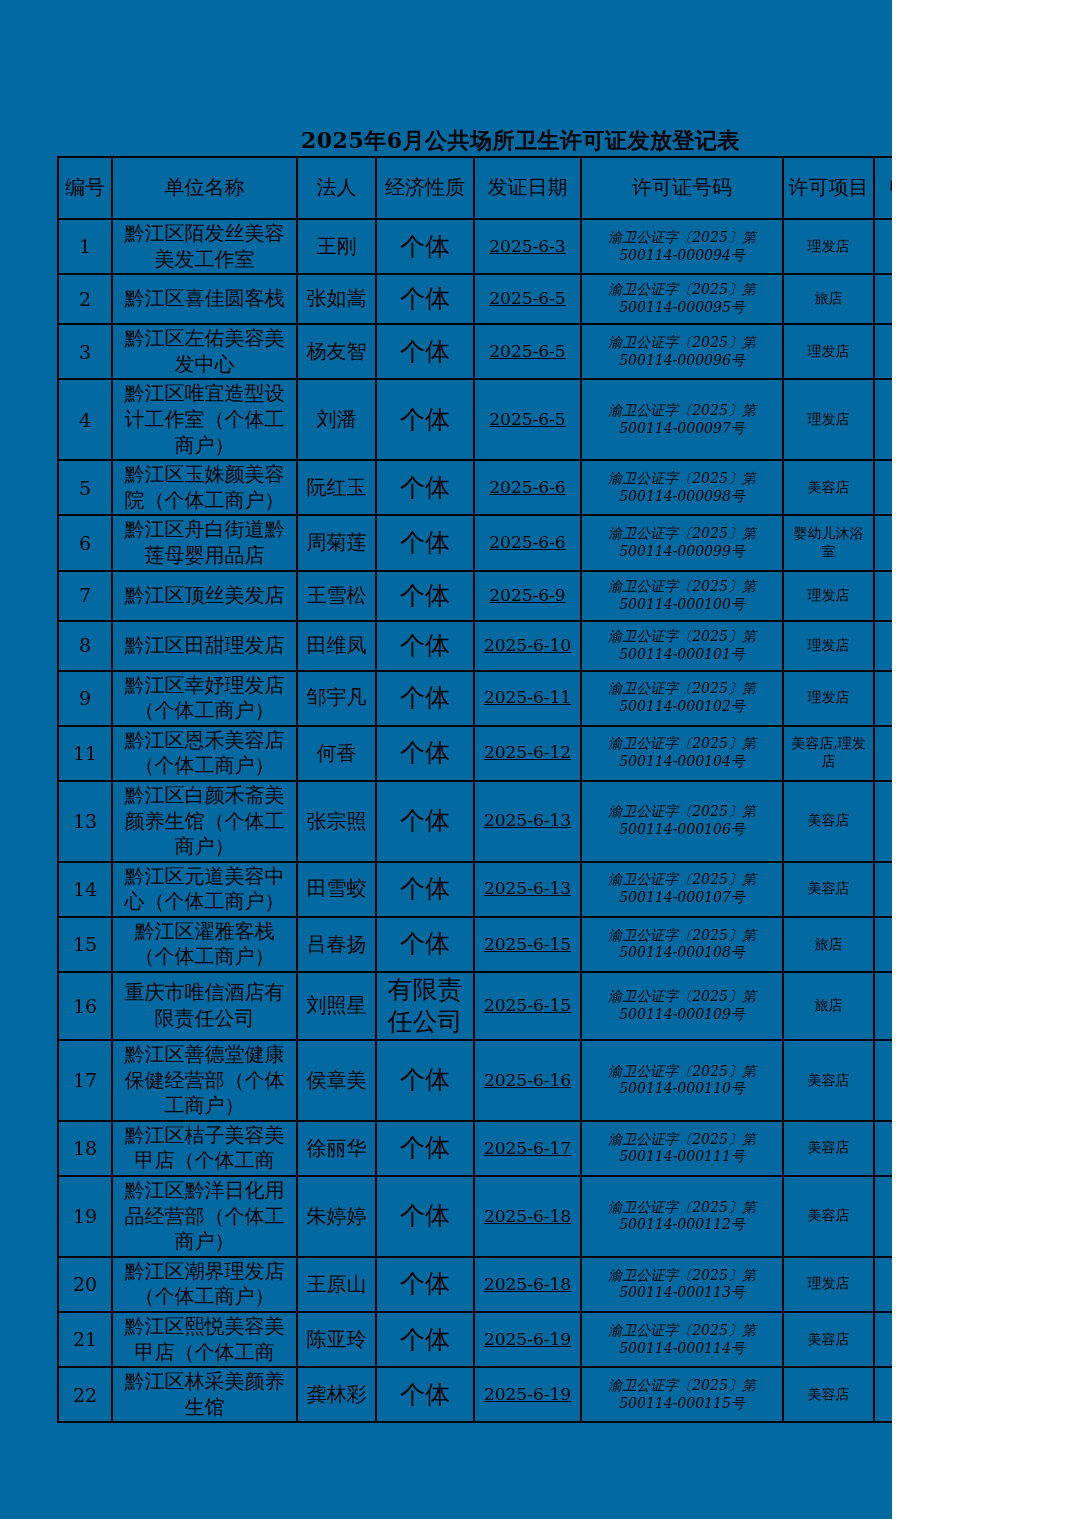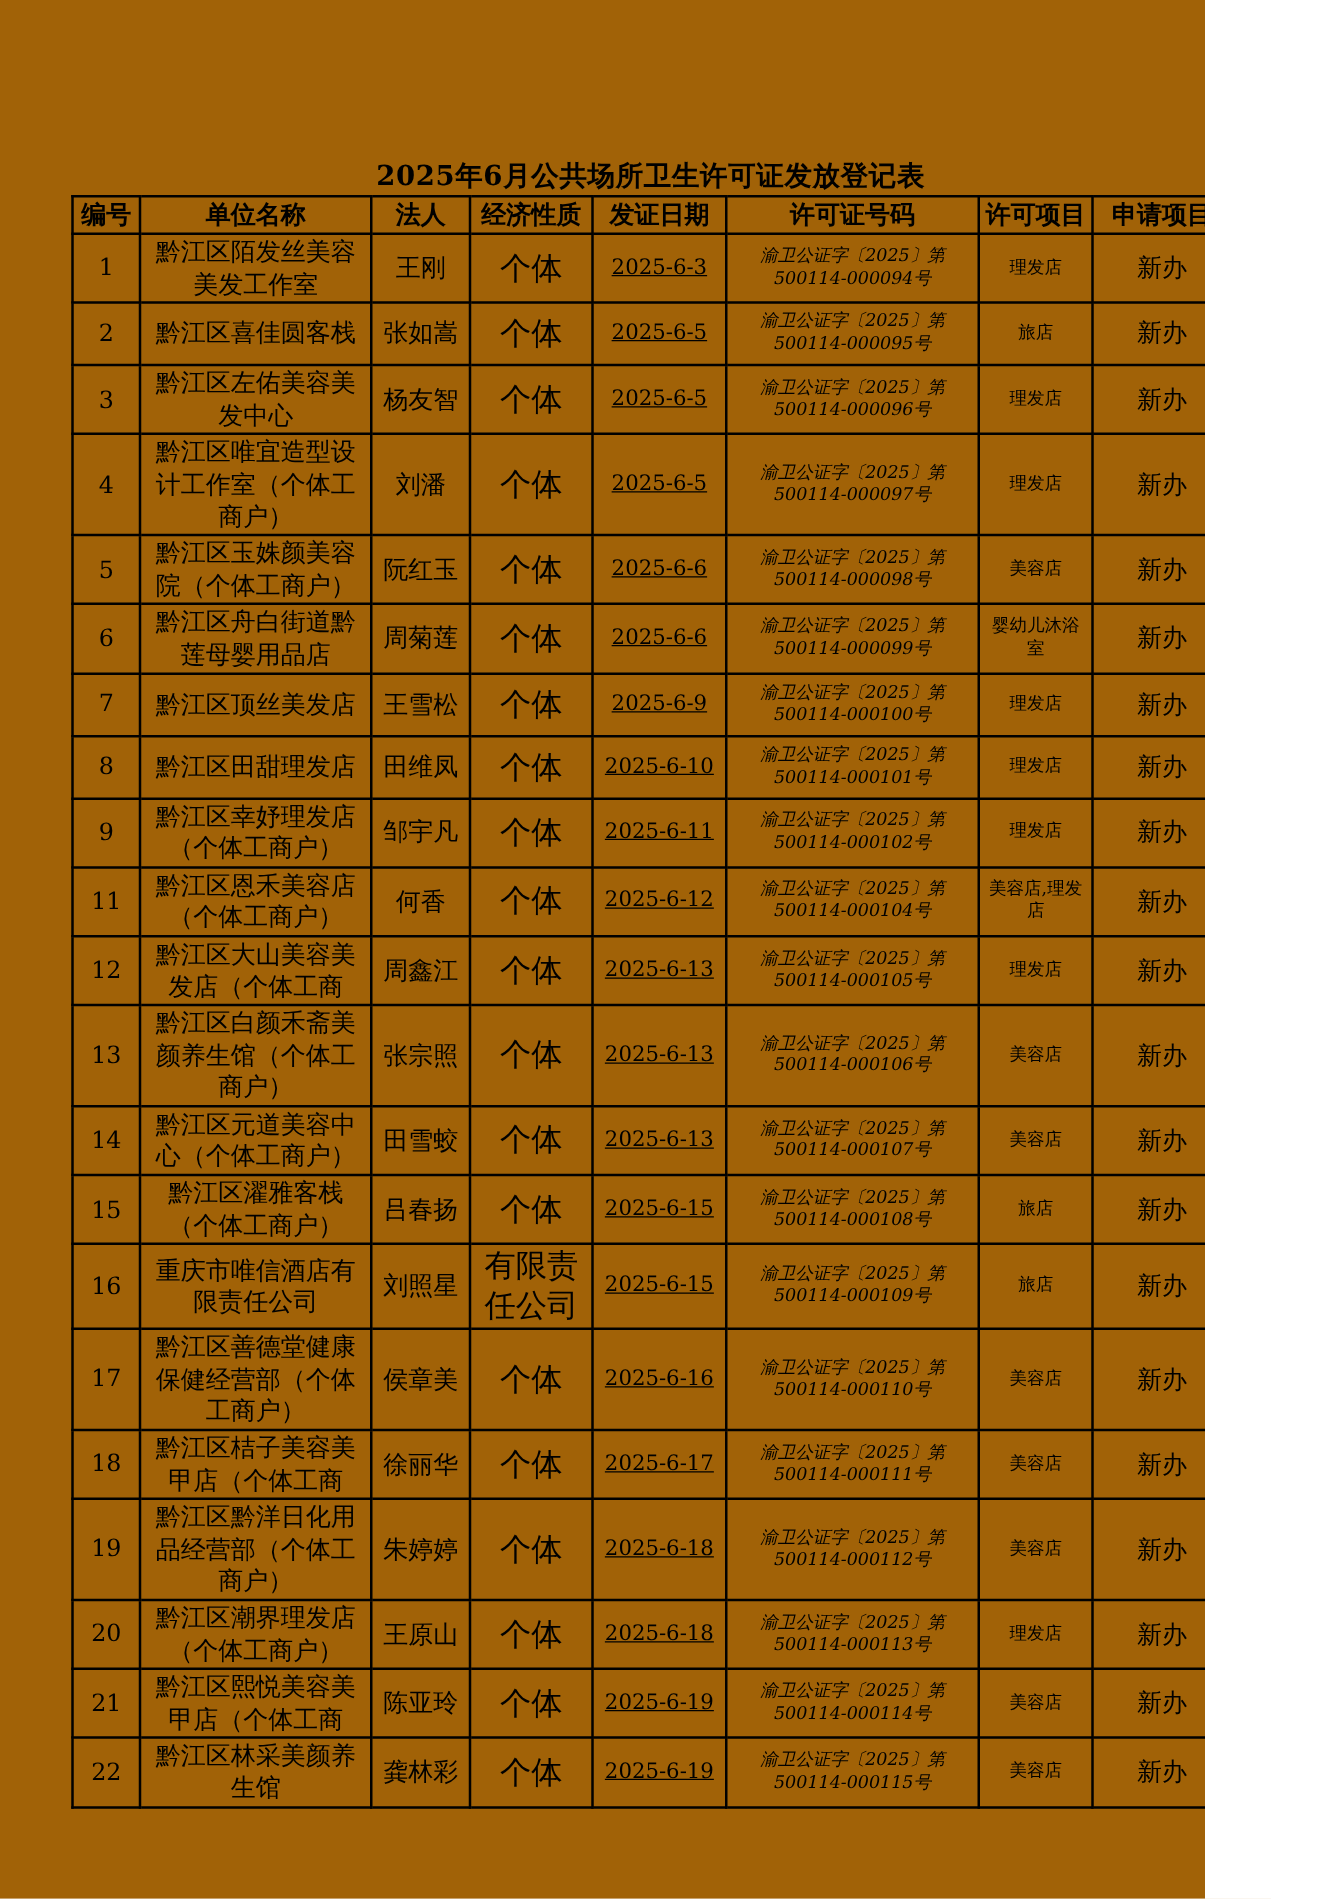--- a/index.html
+++ b/index.html
@@ -2,23 +2,23 @@
 <html><head>
 <meta charset="utf-8">
 <style>
   html, body {
     margin: 0;
     padding: 0;
     background: #ffffff;
   }
   .page {
     position: relative;
-    width: 964px;
+    width: 892px;
     height: 1519px;
-    background: #a16207;
+    background: #0369a1;
     font-family: "DejaVu Serif", "Liberation Serif", serif;
     color: #000000;
     overflow: hidden;
   }
   .doc-title {
     position: absolute;
     left: 57px;
     top: 126px;
     width: 927px;
     text-align: center;
@@ -39,23 +39,23 @@
   table.reg-table td {
     border: 2px solid #000000;
     text-align: center;
     vertical-align: middle;
     padding: 1px 3px;
     line-height: 1.28;
     font-size: 20px;
     word-break: break-word;
   }
   table.reg-table th {
-    font-weight: bold;
+    font-weight: normal;
     height: 28px;
-    padding: 0 1px;
+    padding: 16px 1px;
     white-space: nowrap;
     overflow: hidden;
   }
   
   table.reg-table td.col-index { font-size: 19px; }
   table.reg-table td.col-issue-date { font-size: 17px; white-space: nowrap; text-decoration: underline; }
   table.reg-table td.col-license-number { font-size: 14px; font-style: italic; }
   table.reg-table td.col-licensed-items { font-size: 14px; text-align: center; }
   table.reg-table td.col-economic-nature { font-size: 25px; }
   table.reg-table td { height: 46px; }
@@ -184,30 +184,20 @@
           <td class="col-index">11</td>
           <td class="col-unit-name">黔江区恩禾美容店（个体工商户）</td>
           <td class="col-legal-person">何香</td>
           <td class="col-economic-nature">个体</td>
           <td class="col-issue-date">2025-6-12</td>
           <td class="col-license-number">渝卫公证字〔2025〕第500114-000104号</td>
           <td class="col-licensed-items">美容店,理发店</td>
           <td class="col-application-type">新办</td>
         </tr>
         <tr>
-          <td class="col-index">12</td>
-          <td class="col-unit-name">黔江区大山美容美发店（个体工商</td>
-          <td class="col-legal-person">周鑫江</td>
-          <td class="col-economic-nature">个体</td>
-          <td class="col-issue-date">2025-6-13</td>
-          <td class="col-license-number">渝卫公证字〔2025〕第500114-000105号</td>
-          <td class="col-licensed-items">理发店</td>
-          <td class="col-application-type">新办</td>
-        </tr>
-        <tr>
           <td class="col-index">13</td>
           <td class="col-unit-name">黔江区白颜禾斋美颜养生馆（个体工商户）</td>
           <td class="col-legal-person">张宗照</td>
           <td class="col-economic-nature">个体</td>
           <td class="col-issue-date">2025-6-13</td>
           <td class="col-license-number">渝卫公证字〔2025〕第500114-000106号</td>
           <td class="col-licensed-items">美容店</td>
           <td class="col-application-type">新办</td>
         </tr>
         <tr>

